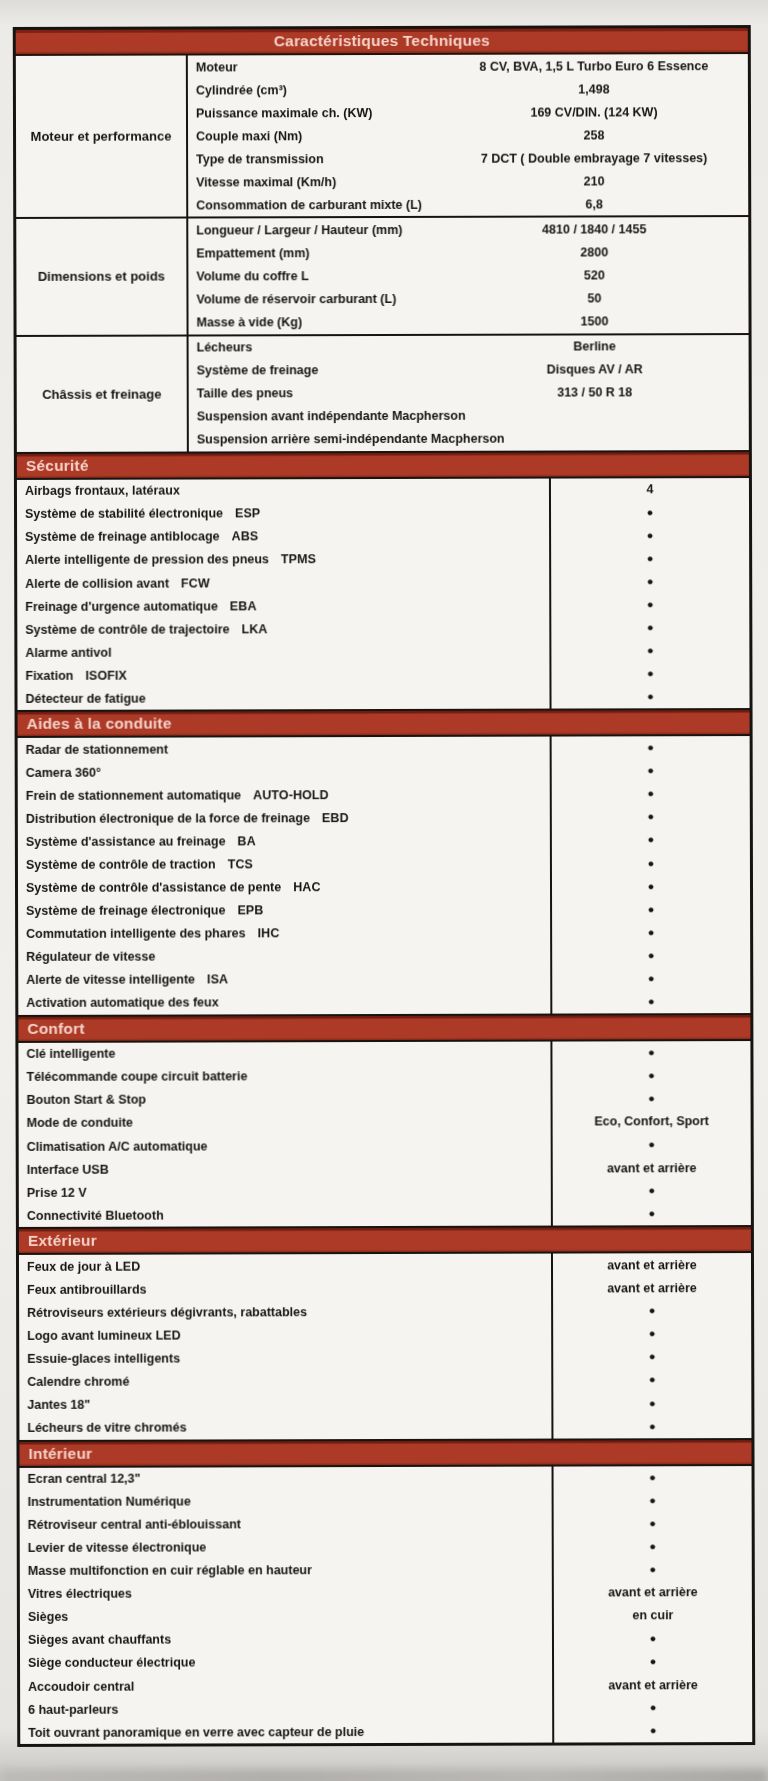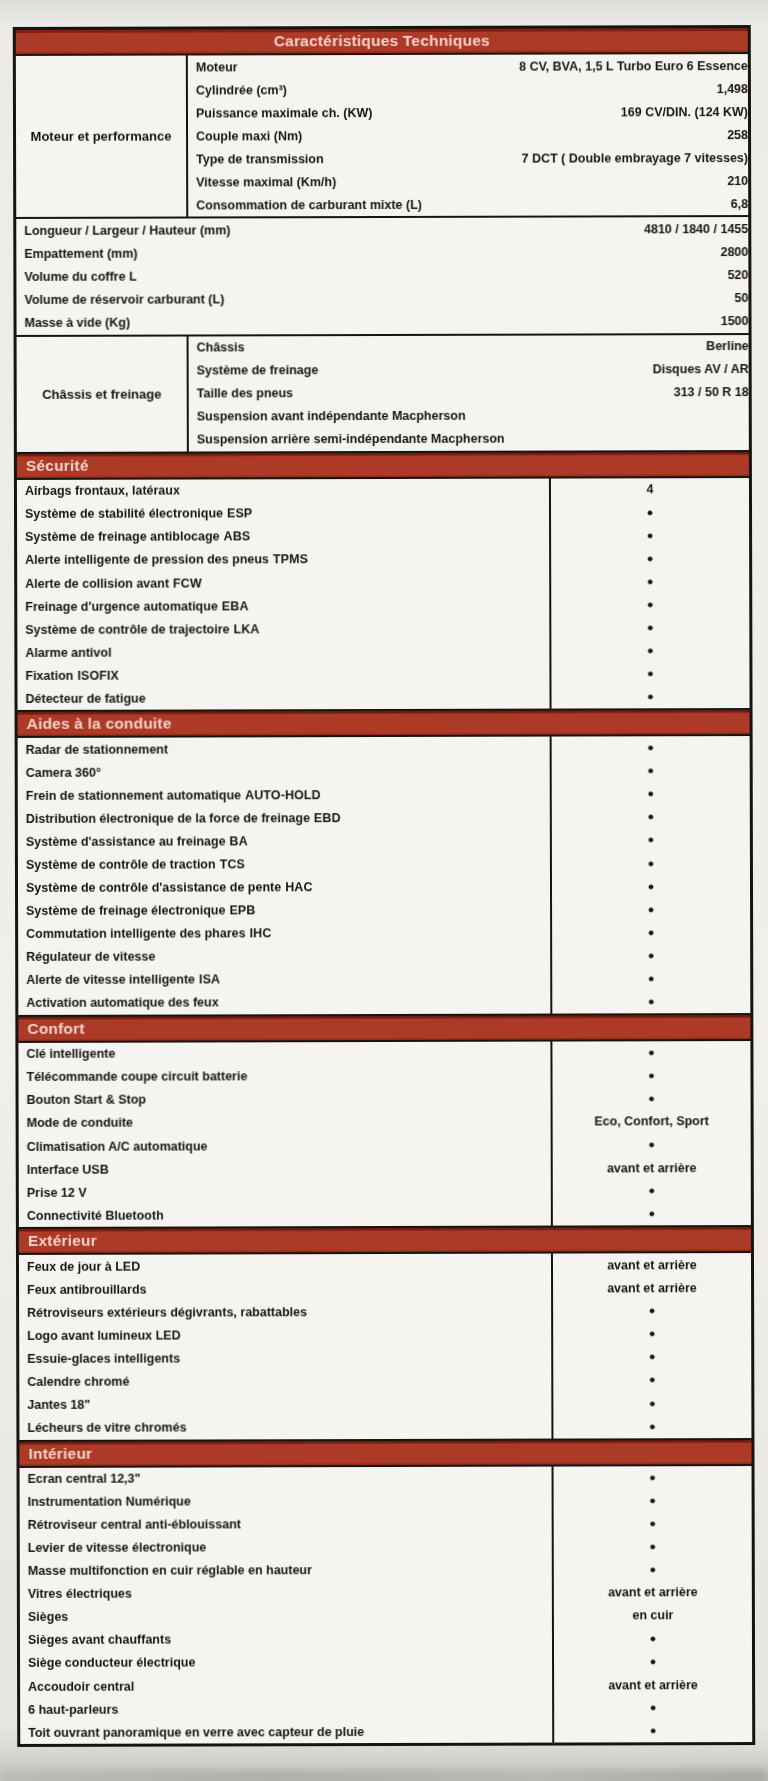--- a/index.html
+++ b/index.html
@@ -43,39 +43,39 @@
   .spec-label {
     width: 172px; min-width: 172px;
     border-right: 2.5px solid #171310;
     display: flex; align-items: center; justify-content: center;
     text-align: center; font-weight: 700; font-size: 13px; padding: 8px 8px;
   }
   .spec-rows { flex: 1; display: flex; flex-direction: column; justify-content: center; }
   .spec-row { display: flex; align-items: center; height: var(--row-h); }
   .spec-row .attr { width: 252px; min-width: 252px; padding-left: 8px; font-weight: 700; font-size: 12.5px; white-space: nowrap; }
   .spec-row.full .attr { width: auto; min-width: 0; flex: 1; }
-  .spec-row .val { flex: 1; text-align: right; font-weight: 700; font-size: 12.5px; white-space: nowrap; }
+  .spec-row .val { flex: 1; text-align: center; font-weight: 700; font-size: 12.5px; white-space: nowrap; }
   
   .feat-header {
     height: 26px;
     background: #ac3a27;
     border-bottom: 2.5px solid #171310;
     box-shadow: inset 0 2.5px 0 #6f1d10, inset 0 -1.5px 0 #8f2c1a;
     display: flex; align-items: center; padding-left: 9px;
   }
   .feat-header .t { color: #f6d3c9; font-weight: 700; font-size: 15.5px; letter-spacing: .2px; }
   .feat-body { border-bottom: 2.5px solid #171310; background: #f5f4f0; }
   .feat-body.last { border-bottom: none; }
   .feat-row { display: flex; height: var(--row-h); }
   .feat-label {
     flex: 1; display: flex; align-items: center; padding-left: 8px;
     border-right: 2.5px solid #171310;
     font-size: 12.5px; font-weight: 600; white-space: nowrap;
   }
-  .feat-label b { font-weight: 700; margin-left: 4px; letter-spacing: .1px; }
+  .feat-label b { font-weight: 700; margin-left: 12px; letter-spacing: .1px; }
   .feat-value {
     width: 198px; min-width: 198px;
     display: flex; align-items: center; justify-content: center;
     font-size: 12.5px; font-weight: 600; white-space: nowrap;
   }
   .feat-value.dot { font-size: 17px; font-weight: 700; line-height: 1; }
   :root { --row-h: 23.05px; }
 </style>
 </head>
 <body>
@@ -113,20 +113,21 @@
               <div class="attr">Vitesse maximal (Km/h)</div>
               <div class="val">210</div>
             </div>
             <div class="spec-row">
               <div class="attr">Consommation de carburant mixte (L)</div>
               <div class="val">6,8</div>
             </div>
           </div>
         </div>
         <div class="spec-section">
+          <div class="spec-label">Dimensions et poids</div>
           <div class="spec-rows">
             <div class="spec-row">
               <div class="attr">Longueur / Largeur / Hauteur  (mm)</div>
               <div class="val">4810 / 1840 / 1455</div>
             </div>
             <div class="spec-row">
               <div class="attr">Empattement  (mm)</div>
               <div class="val">2800</div>
             </div>
             <div class="spec-row">
@@ -140,21 +141,21 @@
             <div class="spec-row">
               <div class="attr">Masse à vide  (Kg)</div>
               <div class="val">1500</div>
             </div>
           </div>
         </div>
         <div class="spec-section">
           <div class="spec-label">Châssis et freinage</div>
           <div class="spec-rows">
             <div class="spec-row">
-              <div class="attr">Châssis</div>
+              <div class="attr">Lécheurs</div>
               <div class="val">Berline</div>
             </div>
             <div class="spec-row">
               <div class="attr">Système de freinage</div>
               <div class="val">Disques  AV / AR</div>
             </div>
             <div class="spec-row">
               <div class="attr">Taille des pneus</div>
               <div class="val">313 / 50 R 18</div>
             </div>

